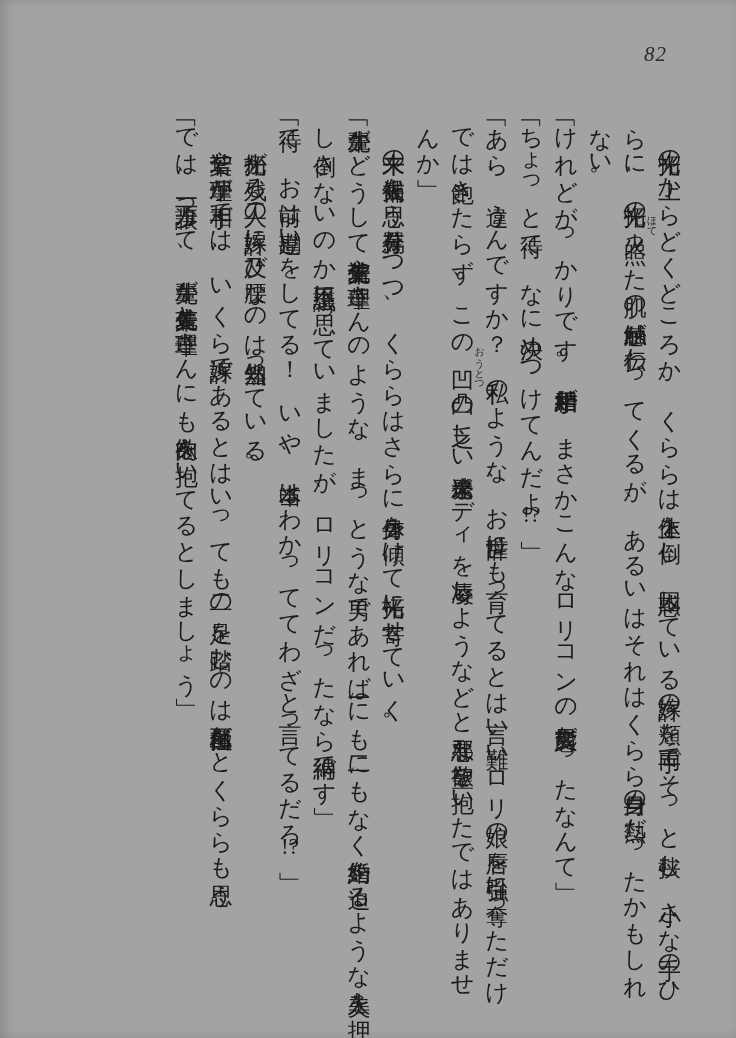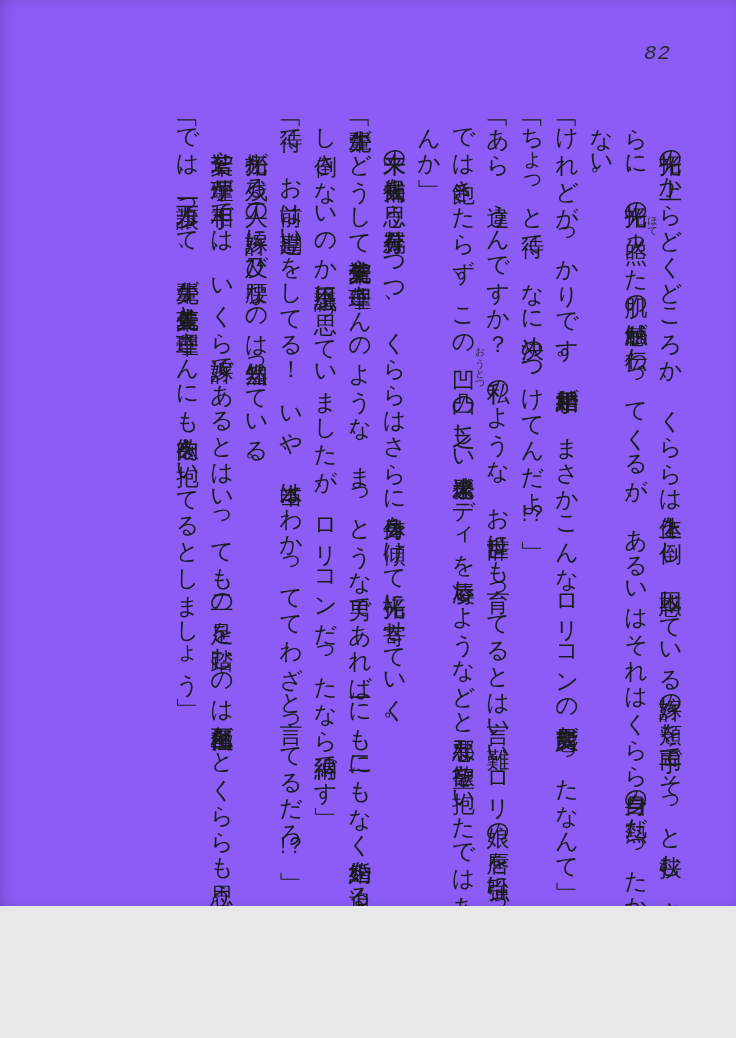--- a/index.html
+++ b/index.html
@@ -3,24 +3,24 @@
 <meta charset="utf-8">
 <style>
   html, body {
     margin: 0;
     padding: 0;
     background: #e8e8e8;
   }
   .page {
     position: relative;
     width: 736px;
-    height: 906px;
-    background: #8b5cf6;
+    height: 1038px;
+    background: #a3a3a3;
     overflow: hidden;
-    font-family: Liberation Mono, monospace;
+    font-family: Liberation Serif, serif;
     box-shadow:
       inset 10px 0 18px -10px rgba(0,0,0,0.22),
       inset -6px 0 14px -10px rgba(0,0,0,0.10),
       inset 0 8px 16px -12px rgba(0,0,0,0.10),
       inset 0 -8px 16px -12px rgba(0,0,0,0.08);
   }
   .page-number {
     position: absolute;
     top: 42px;
     left: 644px;

